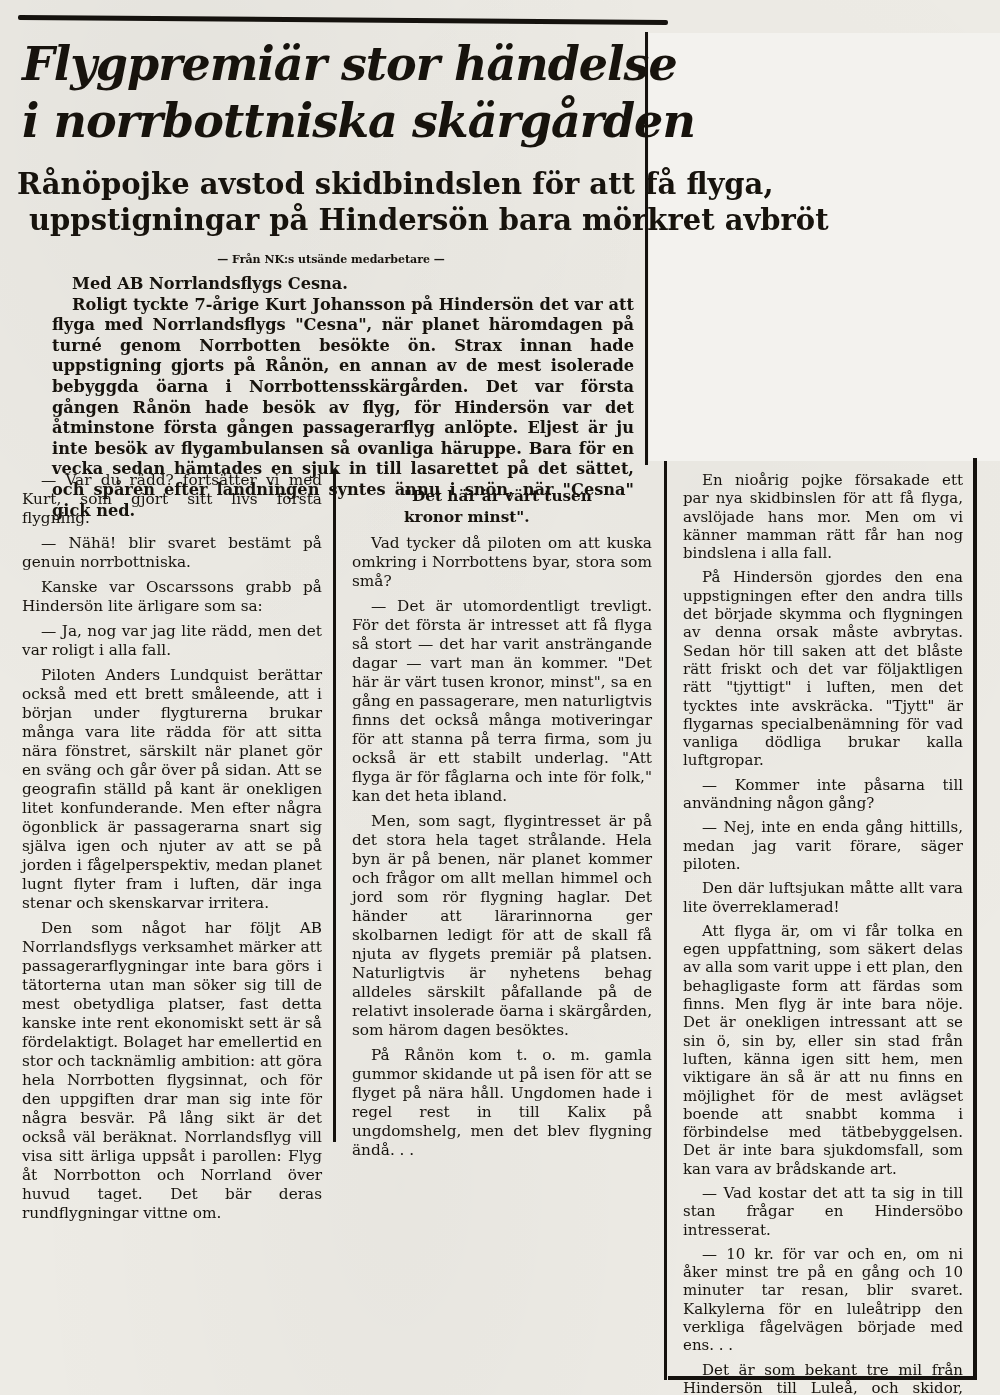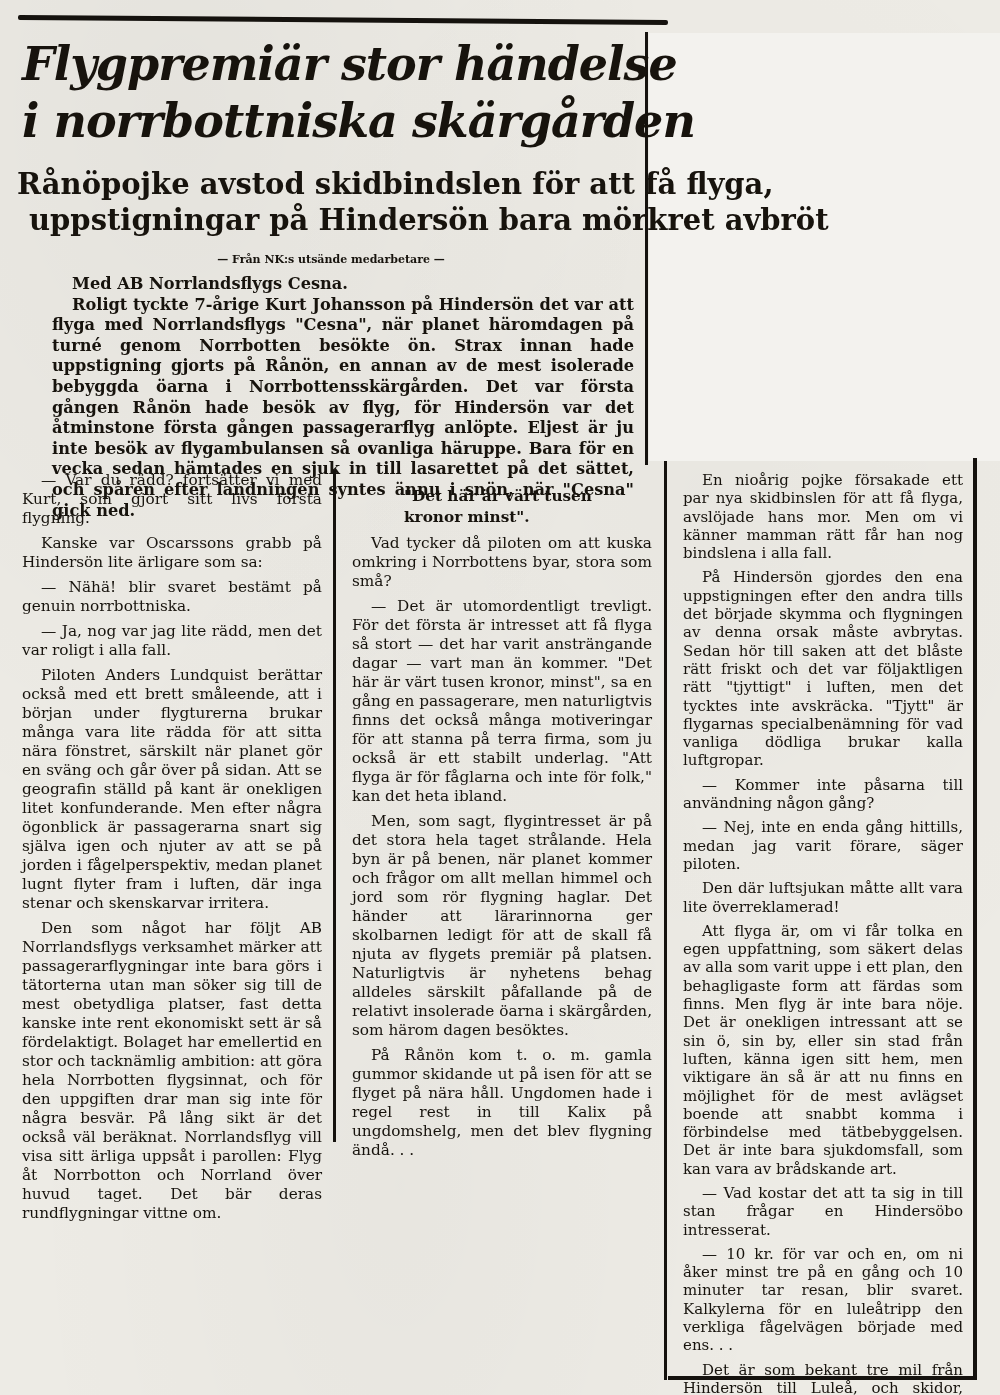--- a/index.html
+++ b/index.html
@@ -79,22 +79,22 @@
     <p>Roligt tyckte 7-årige Kurt Johansson på Hindersön det var att flyga med Norrlandsflygs "Cesna", när planet häromdagen på turné genom Norrbotten besökte ön. Strax innan hade uppstigning gjorts på Rånön, en annan av de mest isolerade bebyggda öarna i Norrbottensskärgården. Det var första gången Rånön hade besök av flyg, för Hindersön var det åtminstone första gången passagerarflyg anlöpte. Eljest är ju inte besök av flygambulansen så ovanliga häruppe. Bara för en vecka sedan hämtades en sjuk in till lasarettet på det sättet, och spåren efter landningen syntes ännu i snön, när "Cesna" gick ned.</p>
   </div>
 
   <div class="rule" id="ruleC12"></div>
   <div class="rule" id="ruleC23"></div>
   <div class="rule" id="ruleRight"></div>
   <div class="rule" id="ruleBottom"></div>
 
   <div class="col" id="col1">
       <p>— Var du rädd? fortsätter vi med Kurt, som gjort sitt livs första flygning.</p>
+      <p>— Nähä! blir svaret bestämt på genuin norrbottniska.</p>
       <p>Kanske var Oscarssons grabb på Hindersön lite ärligare som sa:</p>
-      <p>— Nähä! blir svaret bestämt på genuin norrbottniska.</p>
       <p>— Ja, nog var jag lite rädd, men det var roligt i alla fall.</p>
       <p>Piloten Anders Lundquist berättar också med ett brett småleende, att i början under flygturerna brukar många vara lite rädda för att sitta nära fönstret, särskilt när planet gör en sväng och går över på sidan. Att se geografin ställd på kant är onekligen litet konfunderande. Men efter några ögonblick är passagerarna snart sig själva igen och njuter av att se på jorden i fågelperspektiv, medan planet lugnt flyter fram i luften, där inga stenar och skenskarvar irritera.</p>
       <p>Den som något har följt AB Norrlandsflygs verksamhet märker att passagerarflygningar inte bara görs i tätorterna utan man söker sig till de mest obetydliga platser, fast detta kanske inte rent ekonomiskt sett är så fördelaktigt. Bolaget har emellertid en stor och tacknämlig ambition: att göra hela Norrbotten flygsinnat, och för den uppgiften drar man sig inte för några besvär. På lång sikt är det också väl beräknat. Norrlandsflyg vill visa sitt ärliga uppsåt i parollen: Flyg åt Norrbotton och Norrland över huvud taget. Det bär deras rundflygningar vittne om.</p>
     </div>
 
   <div class="col" id="col2">
     <p class="quote-heading">"Det här är värt tusen kronor minst".</p>
     <div>
         <p>Vad tycker då piloten om att kuska omkring i Norrbottens byar, stora som små?</p>
         <p>— Det är utomordentligt trevligt. För det första är intresset att få flyga så stort — det har varit ansträngande dagar — vart man än kommer. "Det här är värt tusen kronor, minst", sa en gång en passagerare, men naturligtvis finns det också många motiveringar för att stanna på terra firma, som ju också är ett stabilt underlag. "Att flyga är för fåglarna och inte för folk," kan det heta ibland.</p>

